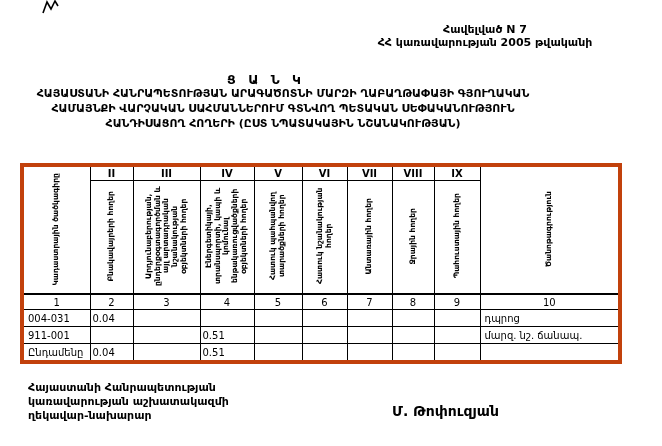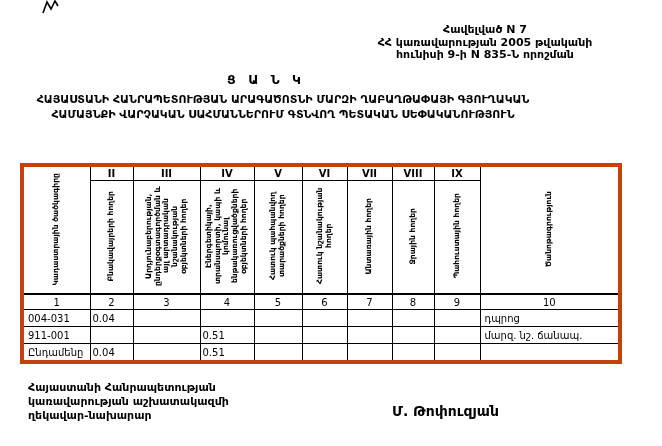--- a/index.html
+++ b/index.html
@@ -9,21 +9,21 @@
     font-family:"DejaVu Sans","Liberation Sans",sans-serif;
   }
   .abs{position:absolute;}
   
   .appendix{left:320px;top:12px;width:330px;text-align:center;
     font-size:11px;font-weight:bold;line-height:12.5px;margin-top:12px;}
   
   .doc-title{left:0;top:72px;width:532px;text-align:center;
     font-size:12.5px;font-weight:bold;letter-spacing:4px;}
   
-  .subtitle{left:0;top:92px;width:566px;text-align:center;
+  .subtitle{left:0;top:86px;width:566px;text-align:center;
     font-size:11px;font-weight:bold;line-height:15px;}
   
   .penmark{left:40px;top:0px;}
   
   table.land{position:absolute;left:20px;top:163px;width:598px;
     border-collapse:collapse;table-layout:fixed;
     border:4px solid #c2410c;}
   table.land td{border:1px solid #000;padding:0 2px;overflow:hidden;
     font-size:10px;vertical-align:middle;}
   td.rn{height:13px;text-align:center;font-size:9px;font-weight:bold;
@@ -46,28 +46,28 @@
 </head>
 <body>
 
 <svg class="abs penmark" width="22" height="16" viewBox="0 0 22 16">
   <polyline points="3,13 7,2 11,9 15,1 18,6" fill="none" stroke="#000" stroke-width="1.6"></polyline>
 </svg>
 
 <div class="abs appendix">
   <div>Հավելված N 7</div>
   <div>ՀՀ կառավարության 2005 թվականի</div>
-  <div>հունիսի 9-ի N 835-Ն որոշման</div>
 </div>
 
 <div class="abs doc-title">Ց Ա Ն Կ</div>
 
 <div class="abs subtitle">
   <div>ՀԱՅԱՍՏԱՆԻ ՀԱՆՐԱՊԵՏՈՒԹՅԱՆ ԱՐԱԳԱԾՈՏՆԻ ՄԱՐԶԻ ՂԱԲԱՂԹԱՓԱՅԻ ԳՅՈՒՂԱԿԱՆ</div>
   <div>ՀԱՄԱՅՆՔԻ ՎԱՐՉԱԿԱՆ ՍԱՀՄԱՆՆԵՐՈՒՄ ԳՏՆՎՈՂ ՊԵՏԱԿԱՆ ՍԵՓԱԿԱՆՈՒԹՅՈՒՆ</div>
+  <div>ՀԱՆԴԻՍԱՑՈՂ ՀՈՂԵՐԻ  (ԸՍՏ ՆՊԱՏԱԿԱՅԻՆ ՆՇԱՆԱԿՈՒԹՅԱՆ)</div>
 </div>
 
 <table class="land">
   <colgroup>
     <col style="width:68px">
       <col style="width:43px">
       <col style="width:67px">
     <col style="width:54px">
       <col style="width:48px">
       <col style="width:45px">

